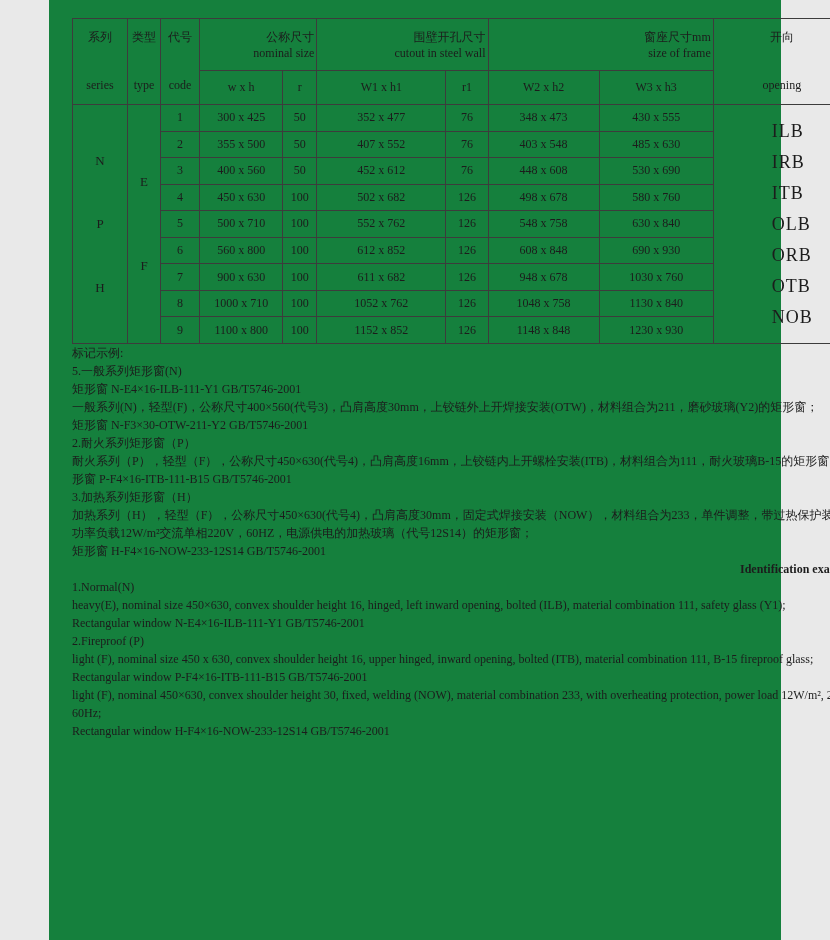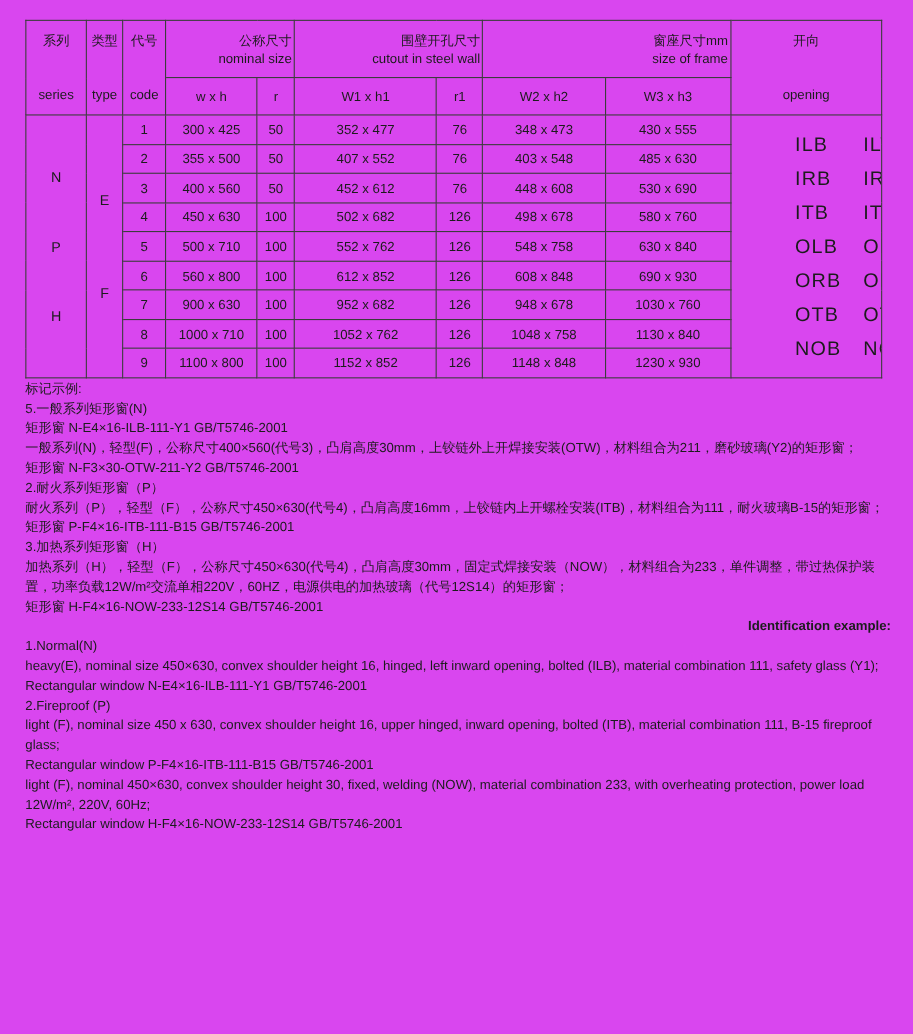--- a/index.html
+++ b/index.html
@@ -1,18 +1,18 @@
 <!DOCTYPE html>
 <html><head>
 <meta charset="utf-8">
 <style>
   html,body{margin:0;padding:0;background:#e9e9e9;}
   .page{
-    width:830px;height:940px;background:#d946ef;margin:0 auto;
-    font-family:Liberation Sans, sans-serif;
+    width:732px;height:940px;background:#15803d;margin:0 auto;
+    font-family:Liberation Serif, serif;
     color:#1c1c1c;position:relative;box-sizing:border-box;
     padding:18px 18px 0 23px;
   }
   
   table.spec{
     border-collapse:collapse;table-layout:fixed;width:779px;
     font-size:12px;color:#1c1c1c;
   }
   table.spec td,table.spec th{
     border:1px solid #3c3c3c;text-align:center;vertical-align:middle;
@@ -200,21 +200,21 @@
         <td>100</td>
         <td>612 x 852</td>
         <td>126</td>
         <td>608 x 848</td>
         <td>690 x 930</td>
       </tr>
       <tr class="body-row">
         <td>7</td>
         <td>900 x 630</td>
         <td>100</td>
-        <td>952 x 682</td>
+        <td>611 x 682</td>
         <td>126</td>
         <td>948 x 678</td>
         <td>1030 x 760</td>
       </tr>
       <tr class="body-row">
         <td>8</td>
         <td>1000 x 710</td>
         <td>100</td>
         <td>1052 x 762</td>
         <td>126</td>

